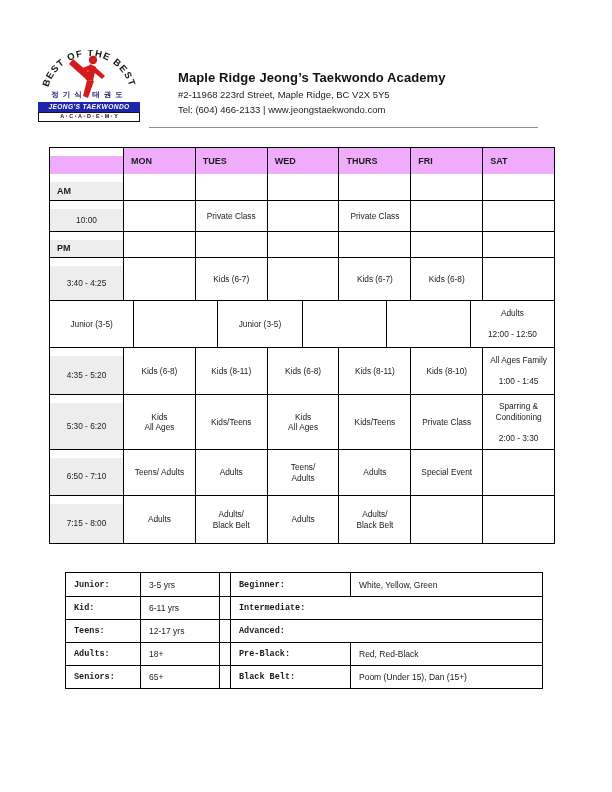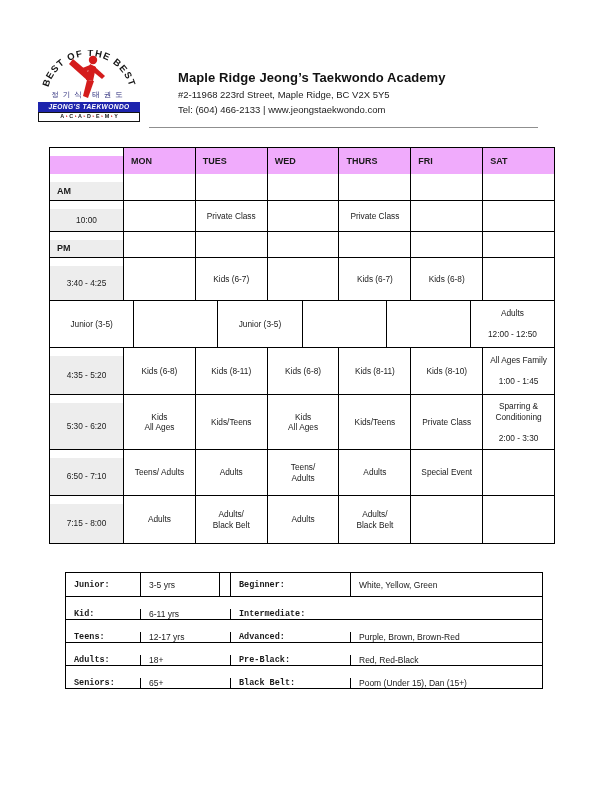--- a/index.html
+++ b/index.html
@@ -10,21 +10,21 @@
     -webkit-font-smoothing:antialiased;
   }
   .page { position:absolute; inset:0; width:612px; height:792px; background:#fff; }
 
   
   .logo { position:absolute; left:36px; top:50px; width:106px; height:72px; }
   .logo svg { position:absolute; left:0; top:0; z-index:2; }
   .logo-korean {
     position:absolute; left:0; right:0; top:39px; height:12px; z-index:1;
     text-align:center; font-family:"DejaVu Serif", serif;
-    font-size:7.5px; font-weight:normal; letter-spacing:4px;
+    font-size:7.5px; font-weight:bold; letter-spacing:4px;
     color:#1d1d72; line-height:12px; white-space:nowrap;
   }
   .logo-name-bar {
     position:absolute; left:2px; right:2px; top:52px; height:10px; z-index:3;
     background:#1d24ad; color:#ffffff; font-style:italic; font-weight:bold;
     font-size:6.6px; letter-spacing:0.4px; text-align:center; line-height:10px;
     white-space:nowrap;
   }
   .logo-academy-bar {
     position:absolute; left:2px; right:2px; top:62px; height:9.5px; z-index:3;
@@ -60,21 +60,21 @@
   .trow .label { background:#ededed; }
   .trow.section .label { justify-content:flex-start; padding-left:7px;
                          font-weight:bold; font-size:9px; text-align:left; }
 
   
   .legend {
     position:absolute; left:65px; top:572px; width:478px;
     border:1.5px solid #000; background:#fff;
   }
   .lrow { display:flex; align-items:stretch; height:23px; }
-  .lrow + .lrow { border-top:1px solid #000;align-items:flex-end; }
+  .lrow + .lrow { border-top:1px solid #000; }
   .lcell { display:flex; align-items:center; border-left:1px solid #000;
            font-size:8.5px; padding-left:8px; overflow:hidden; }
   .lcell:first-child { border-left:none; }
   .lcell.llabel { font-weight:bold;font-family:Liberation Mono, monospace; }
   .lcell.c1 { flex:0 0 74px; }
   .lcell.c2 { flex:0 0 79px; }
   .lcell.c3 { flex:0 0 11px; padding:0; }
   .lcell.c4 { flex:0 0 120px; }
   .lcell.c5 { flex:1 1 0; }
 </style>
@@ -244,21 +244,20 @@
         <div class="lcell llabel c1">Kid:</div>
         <div class="lcell lvalue c2">6-11 yrs</div>
         <div class="lcell c3"></div>
         <div class="lcell llabel c4">Intermediate:</div>
       </div>
       <div class="lrow">
         <div class="lcell llabel c1">Teens:</div>
         <div class="lcell lvalue c2">12-17 yrs</div>
         <div class="lcell c3"></div>
         <div class="lcell llabel c4">Advanced:</div>
-        <div class="lcell lvalue c5">Purple, Brown, Brown-Red</div>
       </div>
       <div class="lrow">
         <div class="lcell llabel c1">Adults:</div>
         <div class="lcell lvalue c2">18+</div>
         <div class="lcell c3"></div>
         <div class="lcell llabel c4">Pre-Black:</div>
         <div class="lcell lvalue c5">Red, Red-Black</div>
       </div>
       <div class="lrow">
         <div class="lcell llabel c1">Seniors:</div>

